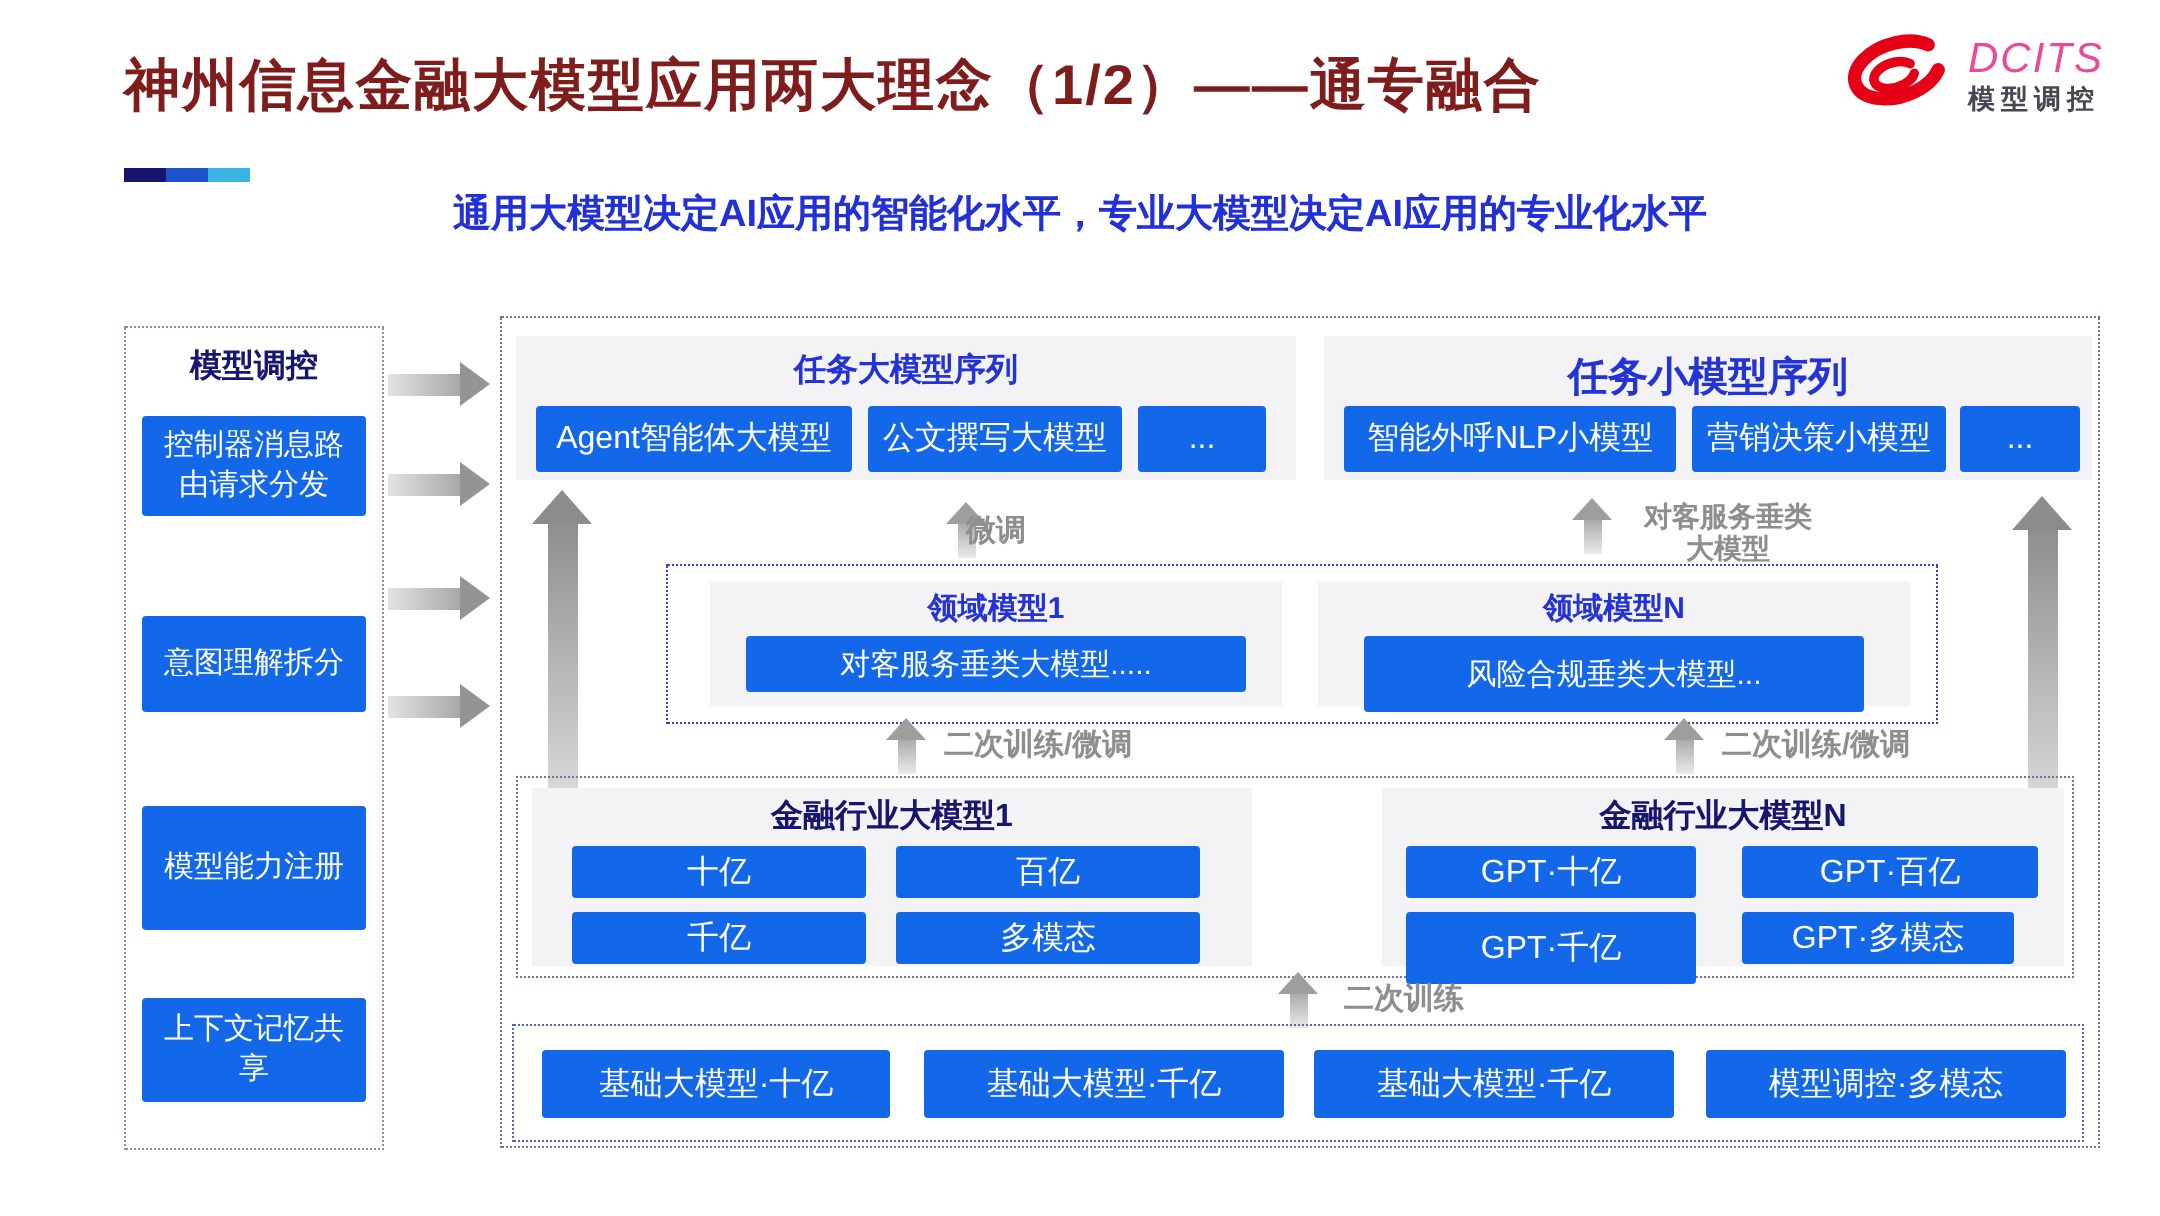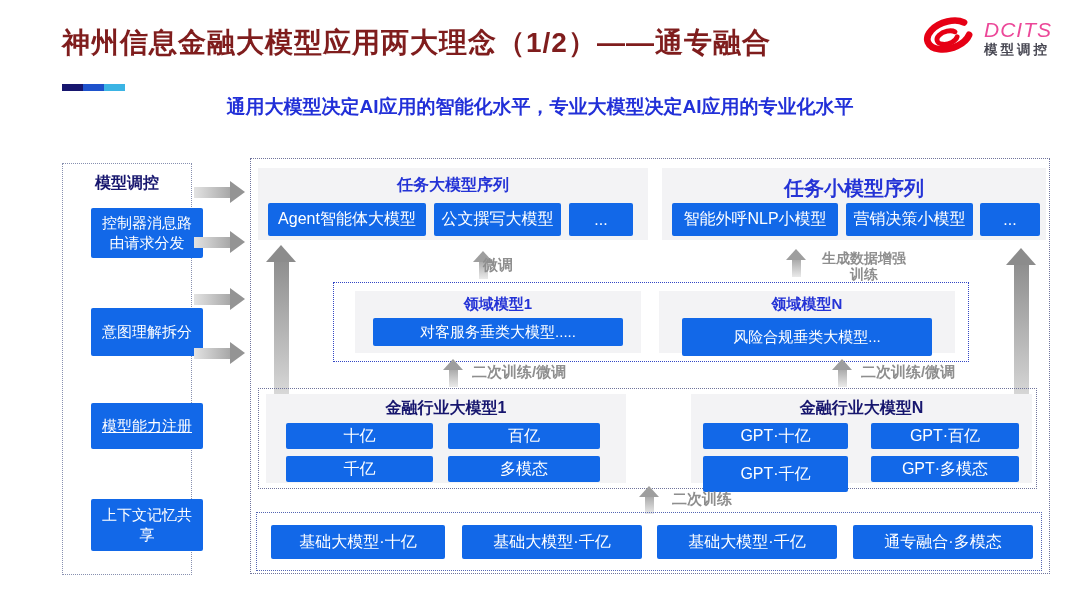--- a/index.html
+++ b/index.html
@@ -19,21 +19,21 @@
   .logo{right:28px;top:16px;display:flex;align-items:center;gap:8px;}
   .logo-text{display:flex;flex-direction:column;line-height:1.1;}
   .logo-brand{color:#ec4899;font-weight:normal;font-size:21px;font-style:italic;letter-spacing:1px;}
   .logo-brand-cn{color:#474752;font-weight:bold;font-size:13.5px;letter-spacing:3px;margin-top:2px;}
 
   
   .sidebar{left:62px;top:163px;width:128px;height:410px;border:1px dotted #8890b0;background:#fff;}
   .sidebar-title{position:absolute;left:0;top:9px;width:100%;text-align:center;font-size:16px;font-weight:bold;color:#17166e;}
   .side-btn{position:absolute;left:8px;width:112px;background:#1268e8;color:#fff;border-radius:2px;
             display:flex;align-items:center;justify-content:center;text-align:center;
-            font-size:15px;line-height:1.35;padding:2px 6px;box-sizing:border-box;margin-left:20px;}
+            font-size:15px;line-height:1.35;padding:2px 6px;box-sizing:border-box;}
 
   
   .btn{background:#1268e8;color:#fff;border-radius:2px;display:flex;align-items:center;justify-content:center;
        text-align:center;font-size:16px;font-weight:500;box-sizing:border-box;white-space:nowrap;}
 
   .gray-card{position:absolute;background:#f3f3f5;}
   .card-title{width:100%;text-align:center;font-weight:bold;}
   .blue-title{color:#2433d6;}
   .navy-title{color:#17166e;}
 
@@ -80,21 +80,21 @@
       <span class="logo-brand">DCITS</span>
       <span class="logo-brand-cn">模型调控</span>
     </div>
   </div>
   <div class="abs subtitle">通用大模型决定AI应用的智能化水平，专业大模型决定AI应用的专业化水平</div>
 
   <div class="abs sidebar">
     <div class="sidebar-title">模型调控</div>
     <div class="side-btn" style="top:44px;height:50px;">控制器消息路由请求分发</div>
     <div class="side-btn" style="top:144px;height:48px;">意图理解拆分</div>
-    <div class="side-btn" style="top:239px;height:46px;text-decoration:underline;">模型能力注册</div>
+    <div class="side-btn" style="top:239px;height:62px;">模型能力注册</div>
     <div class="side-btn" style="top:335px;height:52px;">上下文记忆共享</div>
   </div>
 
   <div class="arr-r" style="left:194px;top:181px;">
       <div class="arr-r-shaft"></div>
       <div class="arr-r-head"></div>
     </div>
   <div class="arr-r" style="left:194px;top:231px;">
       <div class="arr-r-shaft"></div>
       <div class="arr-r-head"></div>
@@ -136,21 +136,21 @@
   <div class="arr-u" style="left:473px;top:251px;">
       <div class="arr-u-head"></div>
       <div class="arr-u-shaft"></div>
     </div>
   <div class="gray-label" style="left:483px;top:256px;">微调</div>
 
   <div class="arr-u" style="left:786px;top:249px;">
       <div class="arr-u-head"></div>
       <div class="arr-u-shaft"></div>
     </div>
-  <div class="gray-label" style="left:818px;top:250px;width:92px;font-size:14px;line-height:1.15;text-align:center;">生成数据增强训练</div>
+  <div class="gray-label" style="left:818px;top:250px;width:92px;font-size:14px;line-height:1.15;text-align:center;">对客服务垂类大模型</div>
 
   <div class="panel-dotted domain-panel">
     <div class="gray-card" style="left:21px;top:8px;width:286px;height:62px;">
       <div class="card-title blue-title" style="position:absolute;top:4px;font-size:15px;text-align:center;">领域模型1</div>
       <div class="btn" style="position:absolute;left:18px;top:27px;width:250px;height:28px;font-size:15px;">对客服务垂类大模型.....</div>
     </div>
     <div class="gray-card" style="left:325px;top:8px;width:296px;height:62px;">
       <div class="card-title blue-title" style="position:absolute;top:4px;font-size:15px;">领域模型N</div>
       <div class="btn" style="position:absolute;left:23px;top:27px;width:250px;height:38px;font-size:15px;">风险合规垂类大模型...</div>
     </div>
@@ -173,30 +173,30 @@
       <div class="btn" style="position:absolute;left:20px;top:29px;width:147px;height:26px;">十亿</div>
       <div class="btn" style="position:absolute;left:182px;top:29px;width:152px;height:26px;">百亿</div>
       <div class="btn" style="position:absolute;left:20px;top:62px;width:147px;height:26px;">千亿</div>
       <div class="btn" style="position:absolute;left:182px;top:62px;width:152px;height:26px;">多模态</div>
     </div>
     <div class="gray-card" style="left:432px;top:5px;width:341px;height:89px;">
       <div class="card-title navy-title" style="position:absolute;top:4px;font-size:16px;">金融行业大模型N</div>
       <div class="btn" style="position:absolute;left:12px;top:29px;width:145px;height:26px;">GPT·十亿</div>
       <div class="btn" style="position:absolute;left:180px;top:29px;width:148px;height:26px;">GPT·百亿</div>
       <div class="btn" style="position:absolute;left:12px;top:62px;width:145px;height:36px;">GPT·千亿</div>
-      <div class="btn" style="position:absolute;left:180px;top:62px;width:148px;height:26px;">GPT·多模态</div>
+      <div class="btn" style="position:absolute;left:180px;top:62px;width:136px;height:26px;">GPT·多模态</div>
     </div>
   </div>
 
   <div class="arr-u" style="left:639px;top:486px;">
       <div class="arr-u-head"></div>
       <div class="arr-u-shaft"></div>
     </div>
   <div class="gray-label" style="left:672px;top:490px;">二次训练</div>
 
   <div class="panel-dotted base-panel">
     <div class="btn" style="position:absolute;left:14px;top:12px;width:174px;height:34px;">基础大模型·十亿</div>
     <div class="btn" style="position:absolute;left:205px;top:12px;width:180px;height:34px;">基础大模型·千亿</div>
     <div class="btn" style="position:absolute;left:400px;top:12px;width:180px;height:34px;">基础大模型·千亿</div>
-    <div class="btn" style="position:absolute;left:596px;top:12px;width:180px;height:34px;">通专融合·多模态</div>
+    <div class="btn" style="position:absolute;left:596px;top:12px;width:180px;height:34px;">模型调控·多模态</div>
   </div>
 
 </div>
 
 </body></html>

